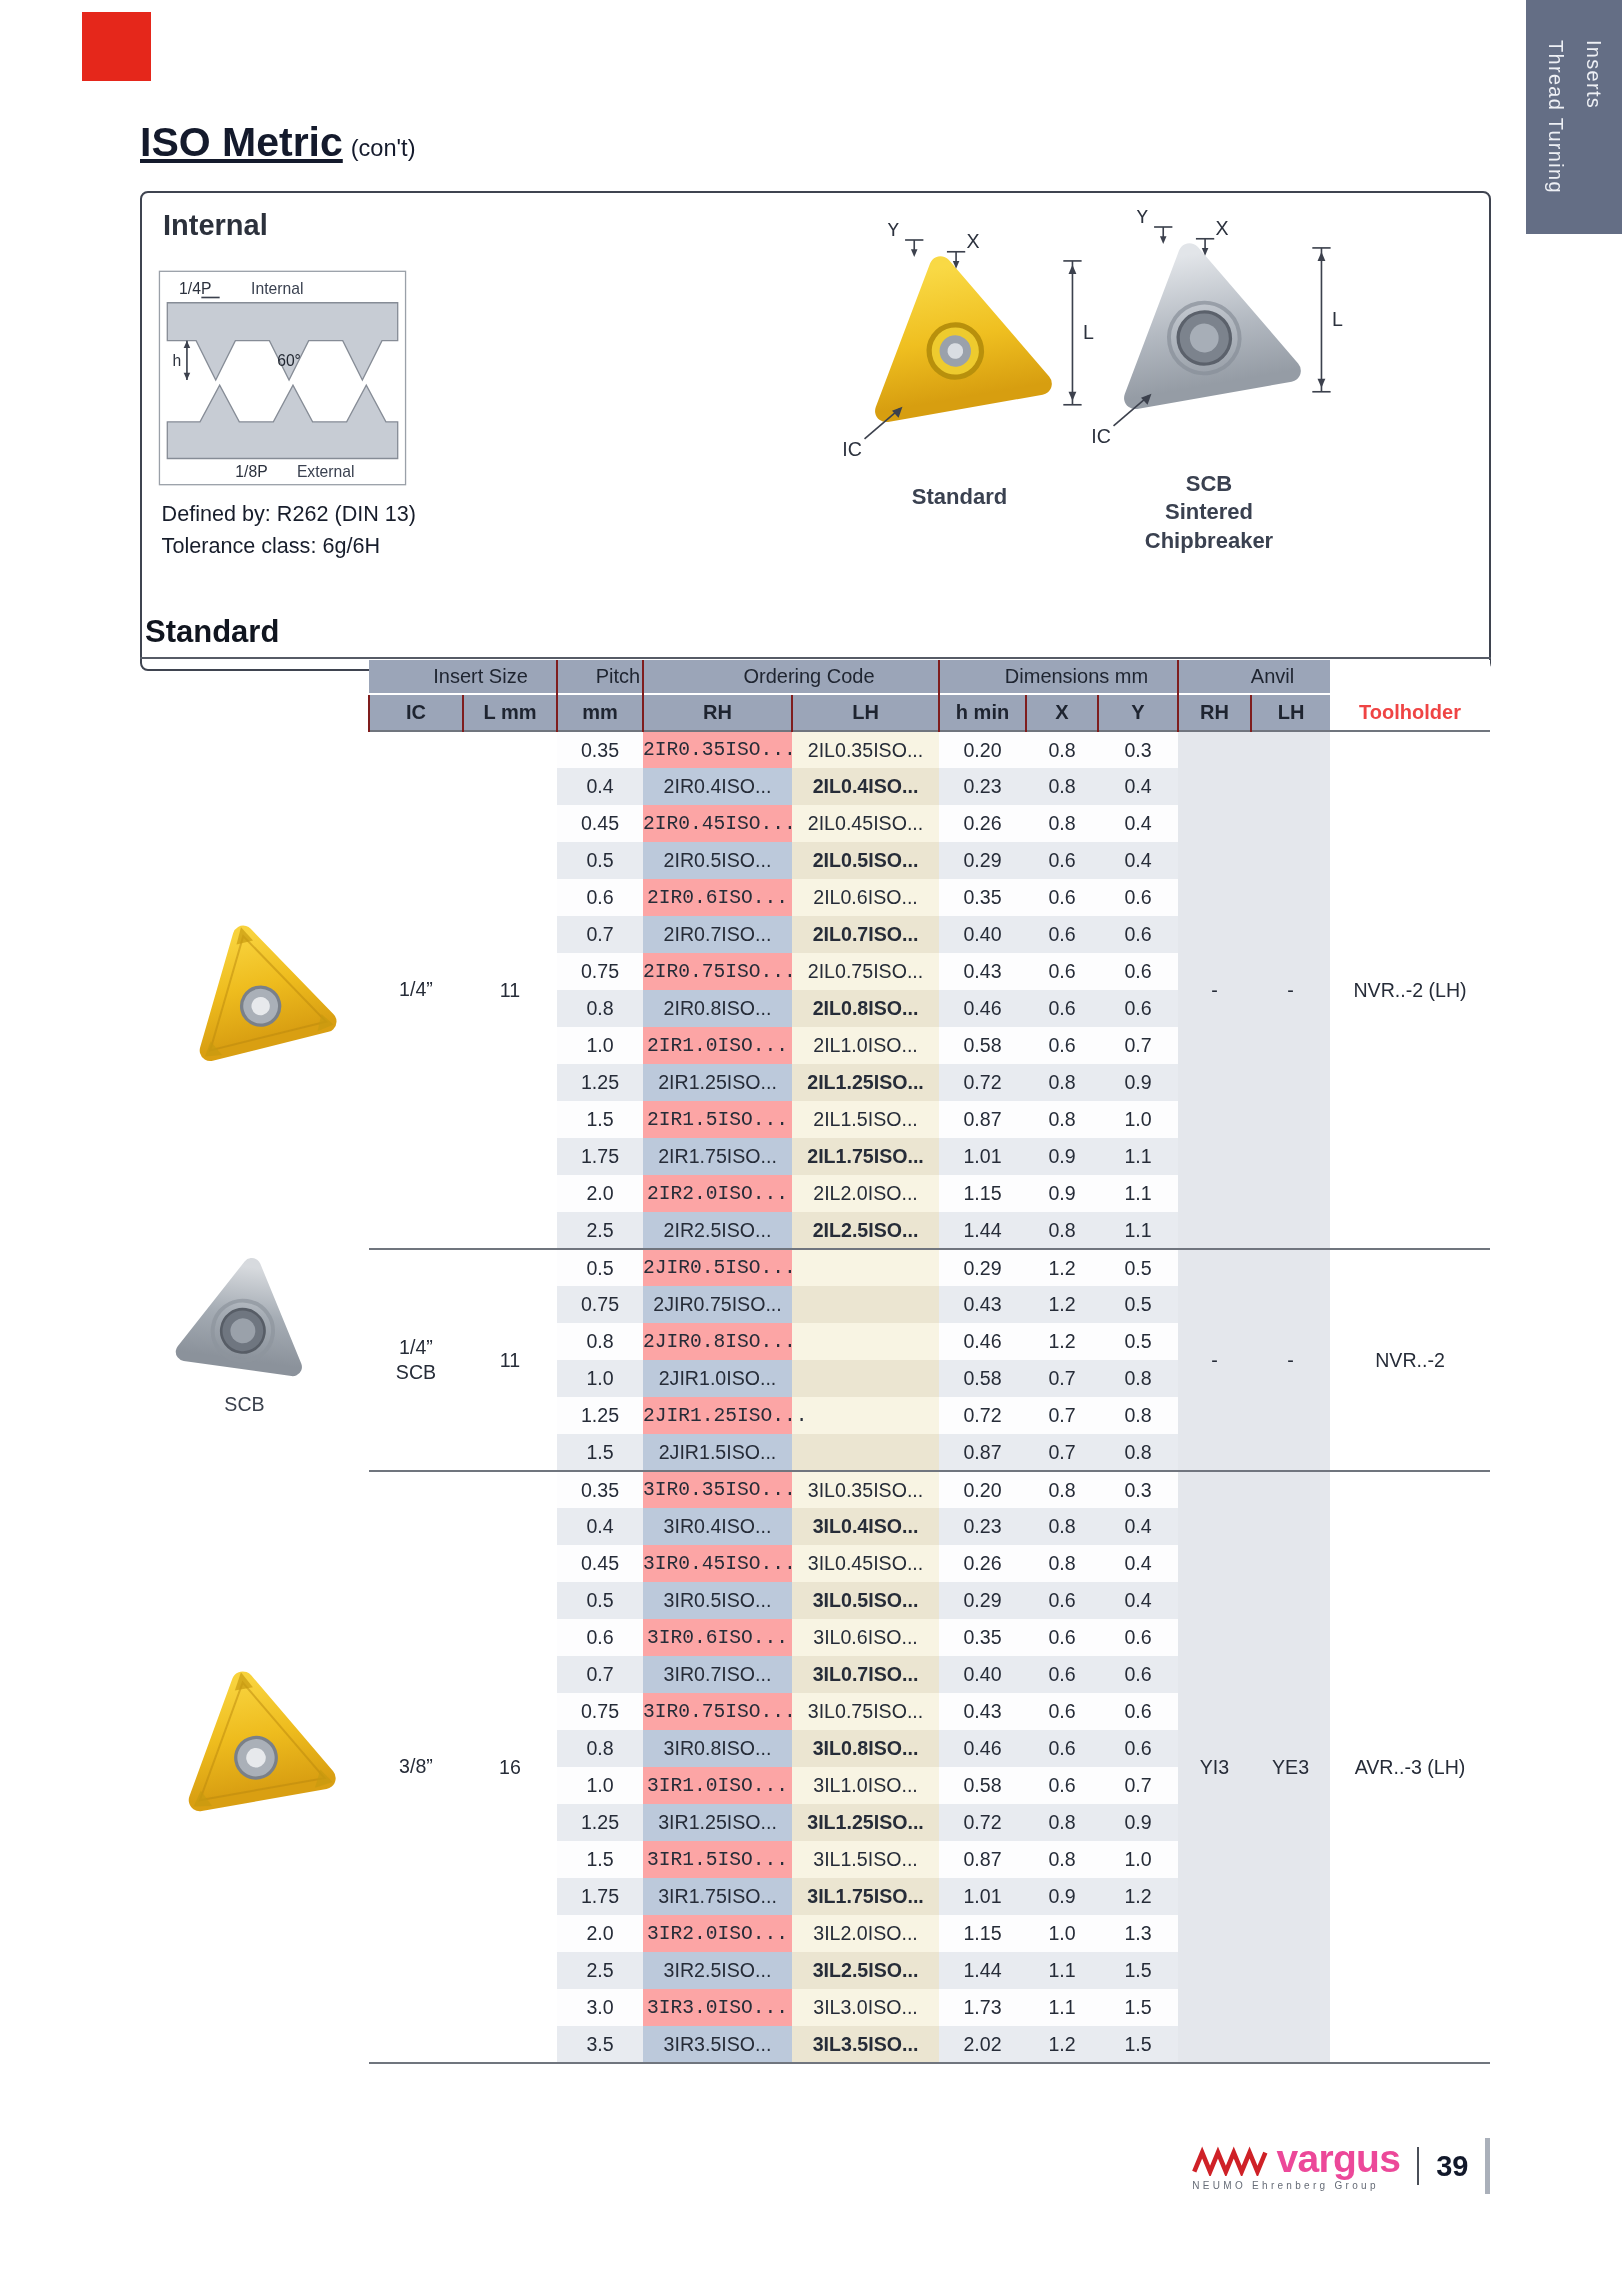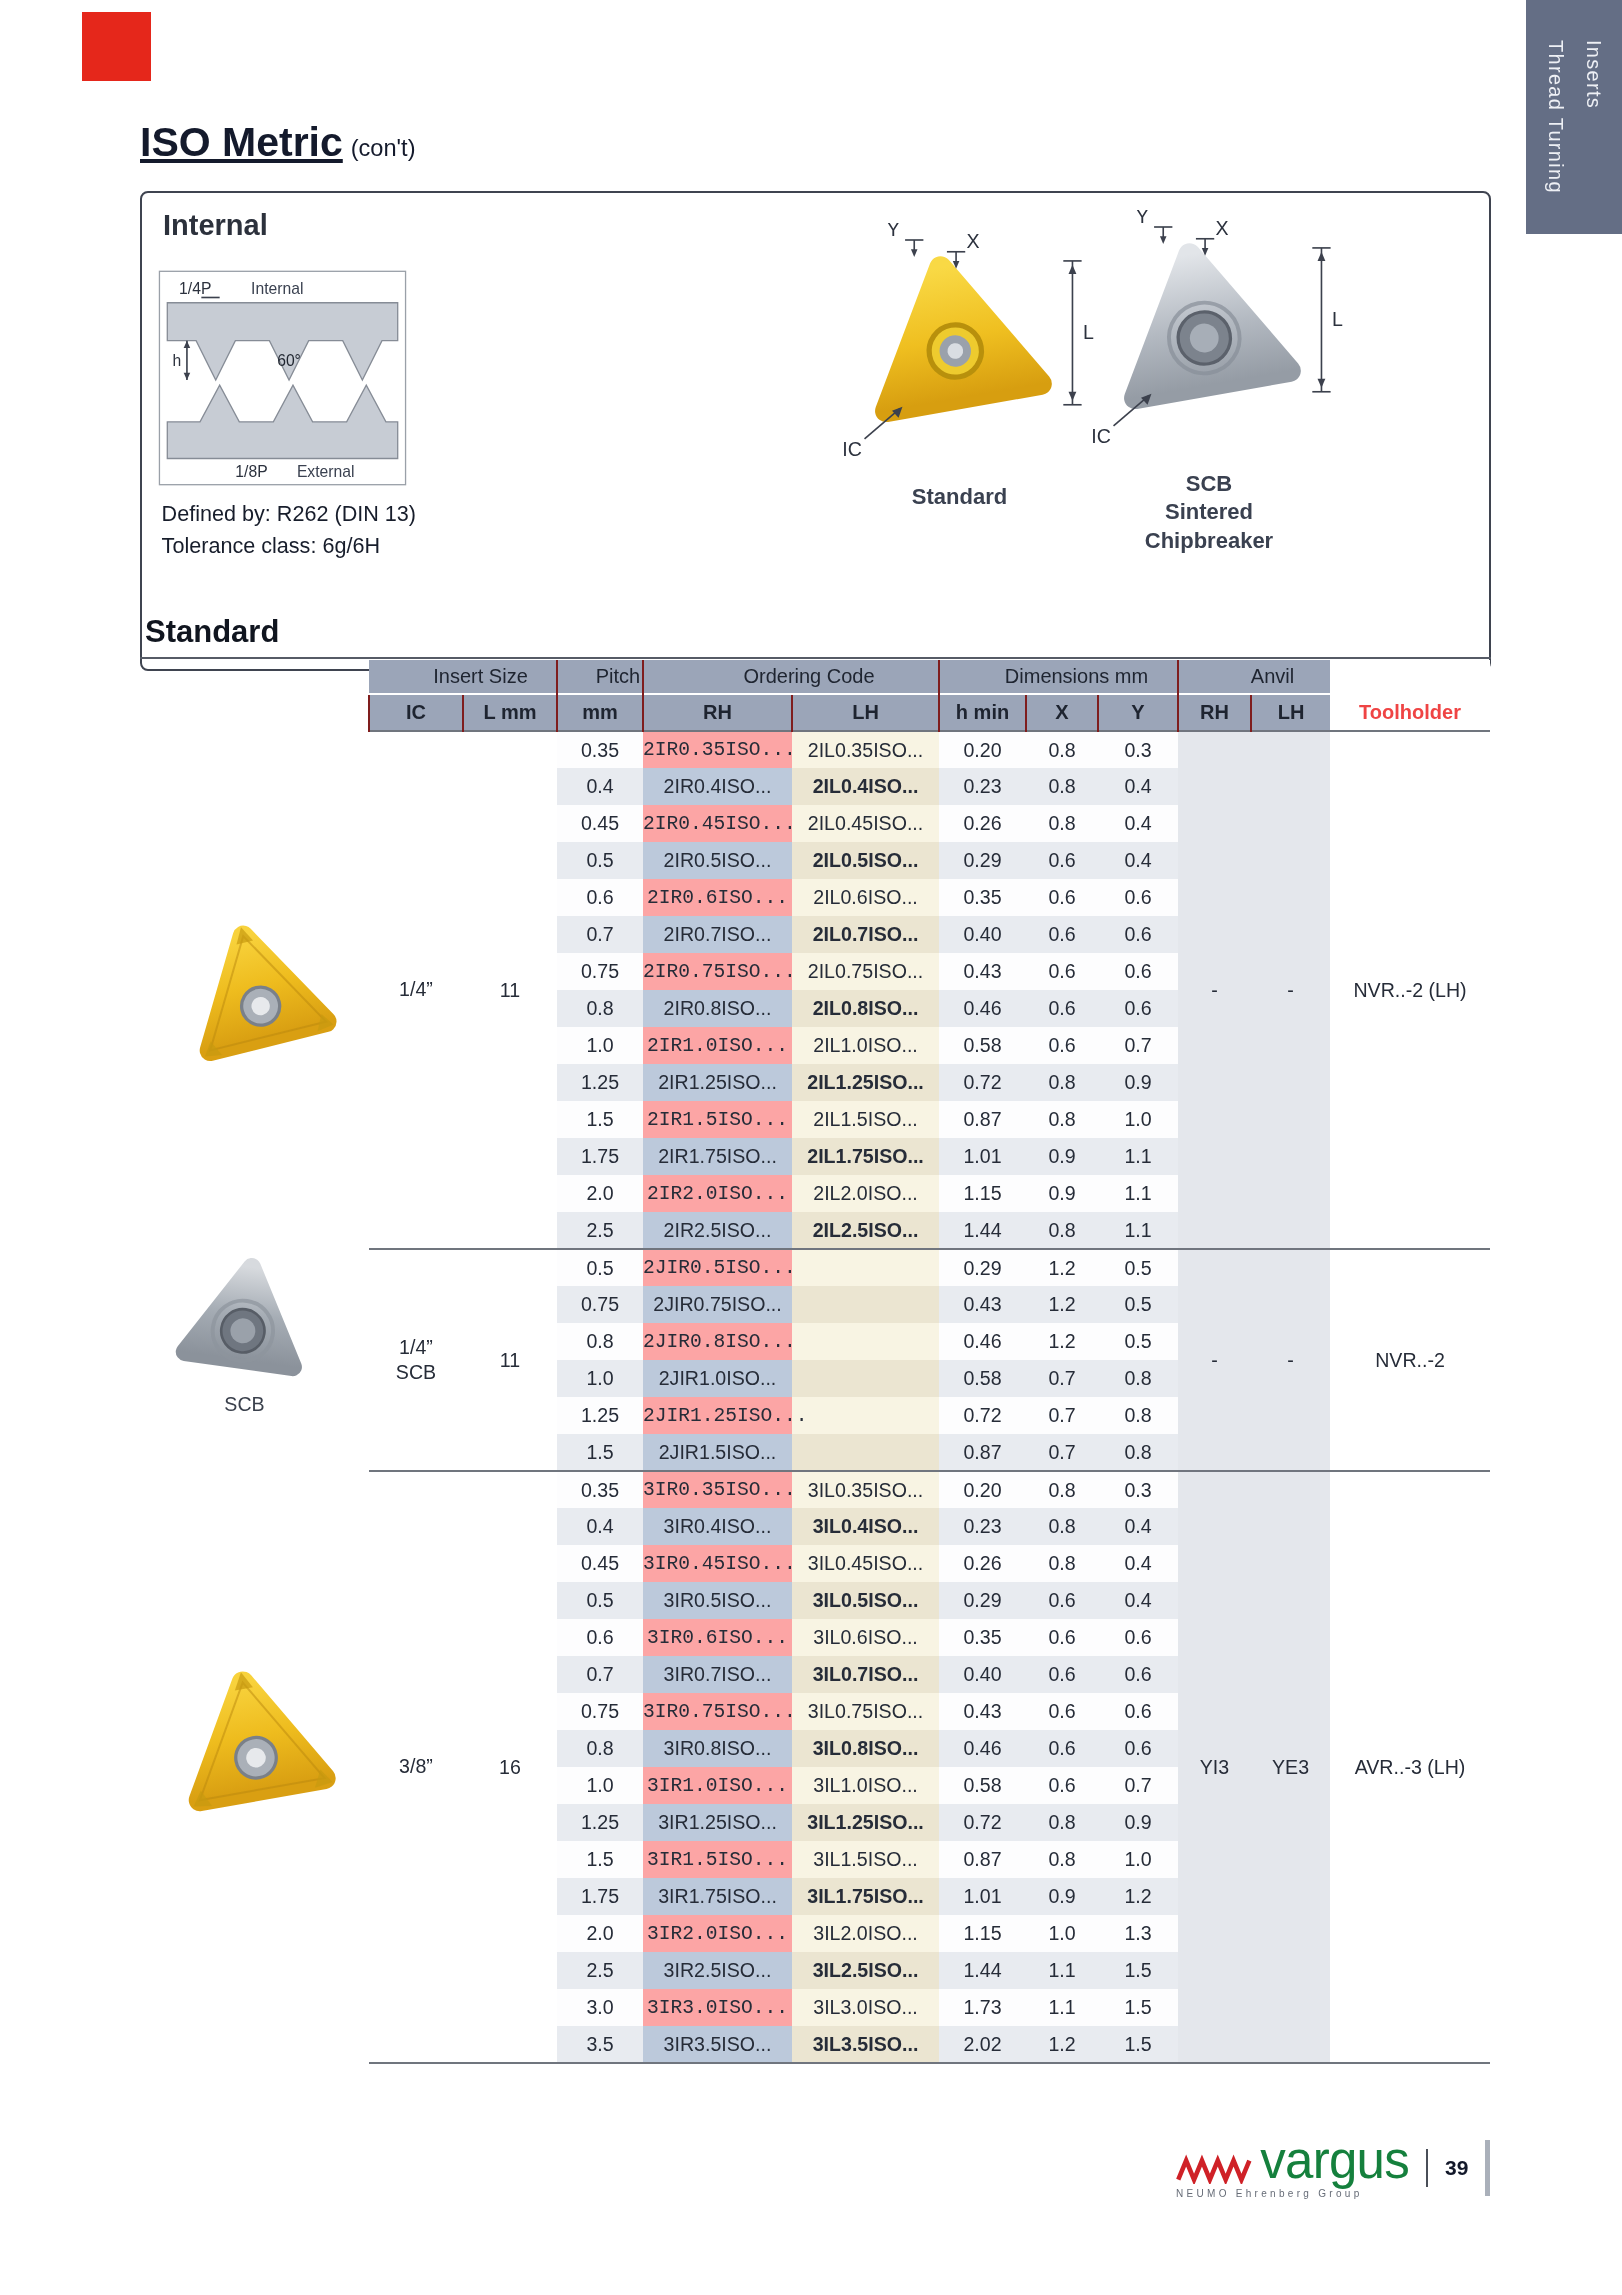--- a/index.html
+++ b/index.html
@@ -56,24 +56,24 @@
 
   
   .insert-img-1 { position:absolute; left:175px; top:916px; }
   .insert-img-scb { position:absolute; left:169px; top:1247px; width:151px; text-align:center; }
   .scb-img-label { font-size:19.6px; color:#3a404c; margin-top:2.6px; }
   .insert-img-3 { position:absolute; left:167px; top:1662px; }
 
   
   .footer { position:absolute; right:133px; top:2138px; display:flex; align-items:center; gap:17px; }
   .brand-row { display:flex; align-items:flex-end; gap:5.2px; }
-  .brand-word { font-size:51px; font-weight:normal; color:#15803d; letter-spacing:-0.7px; line-height:0.9; }
+  .brand-word { font-size:39px; font-weight:bold; color:#ec4899; letter-spacing:-0.7px; line-height:0.9; }
   .brand-sub { font-size:10px; letter-spacing:3.3px; color:#666c77; margin-top:3.9px; }
   .footer-divider { width:2px; height:38px; background:#4a4f58; }
-  .page-number { font-size:21px; font-weight:bold; color:#12182a; }
+  .page-number { font-size:29px; font-weight:bold; color:#12182a; }
   .footer-endbar { width:4.6px; height:56px; background:#aab0ba; }
 
   svg text { font-family:"Liberation Sans", sans-serif; }
 </style>
 </head>
 <body>
 
 <div class="page">
 
   <div class="logo-red"></div>

